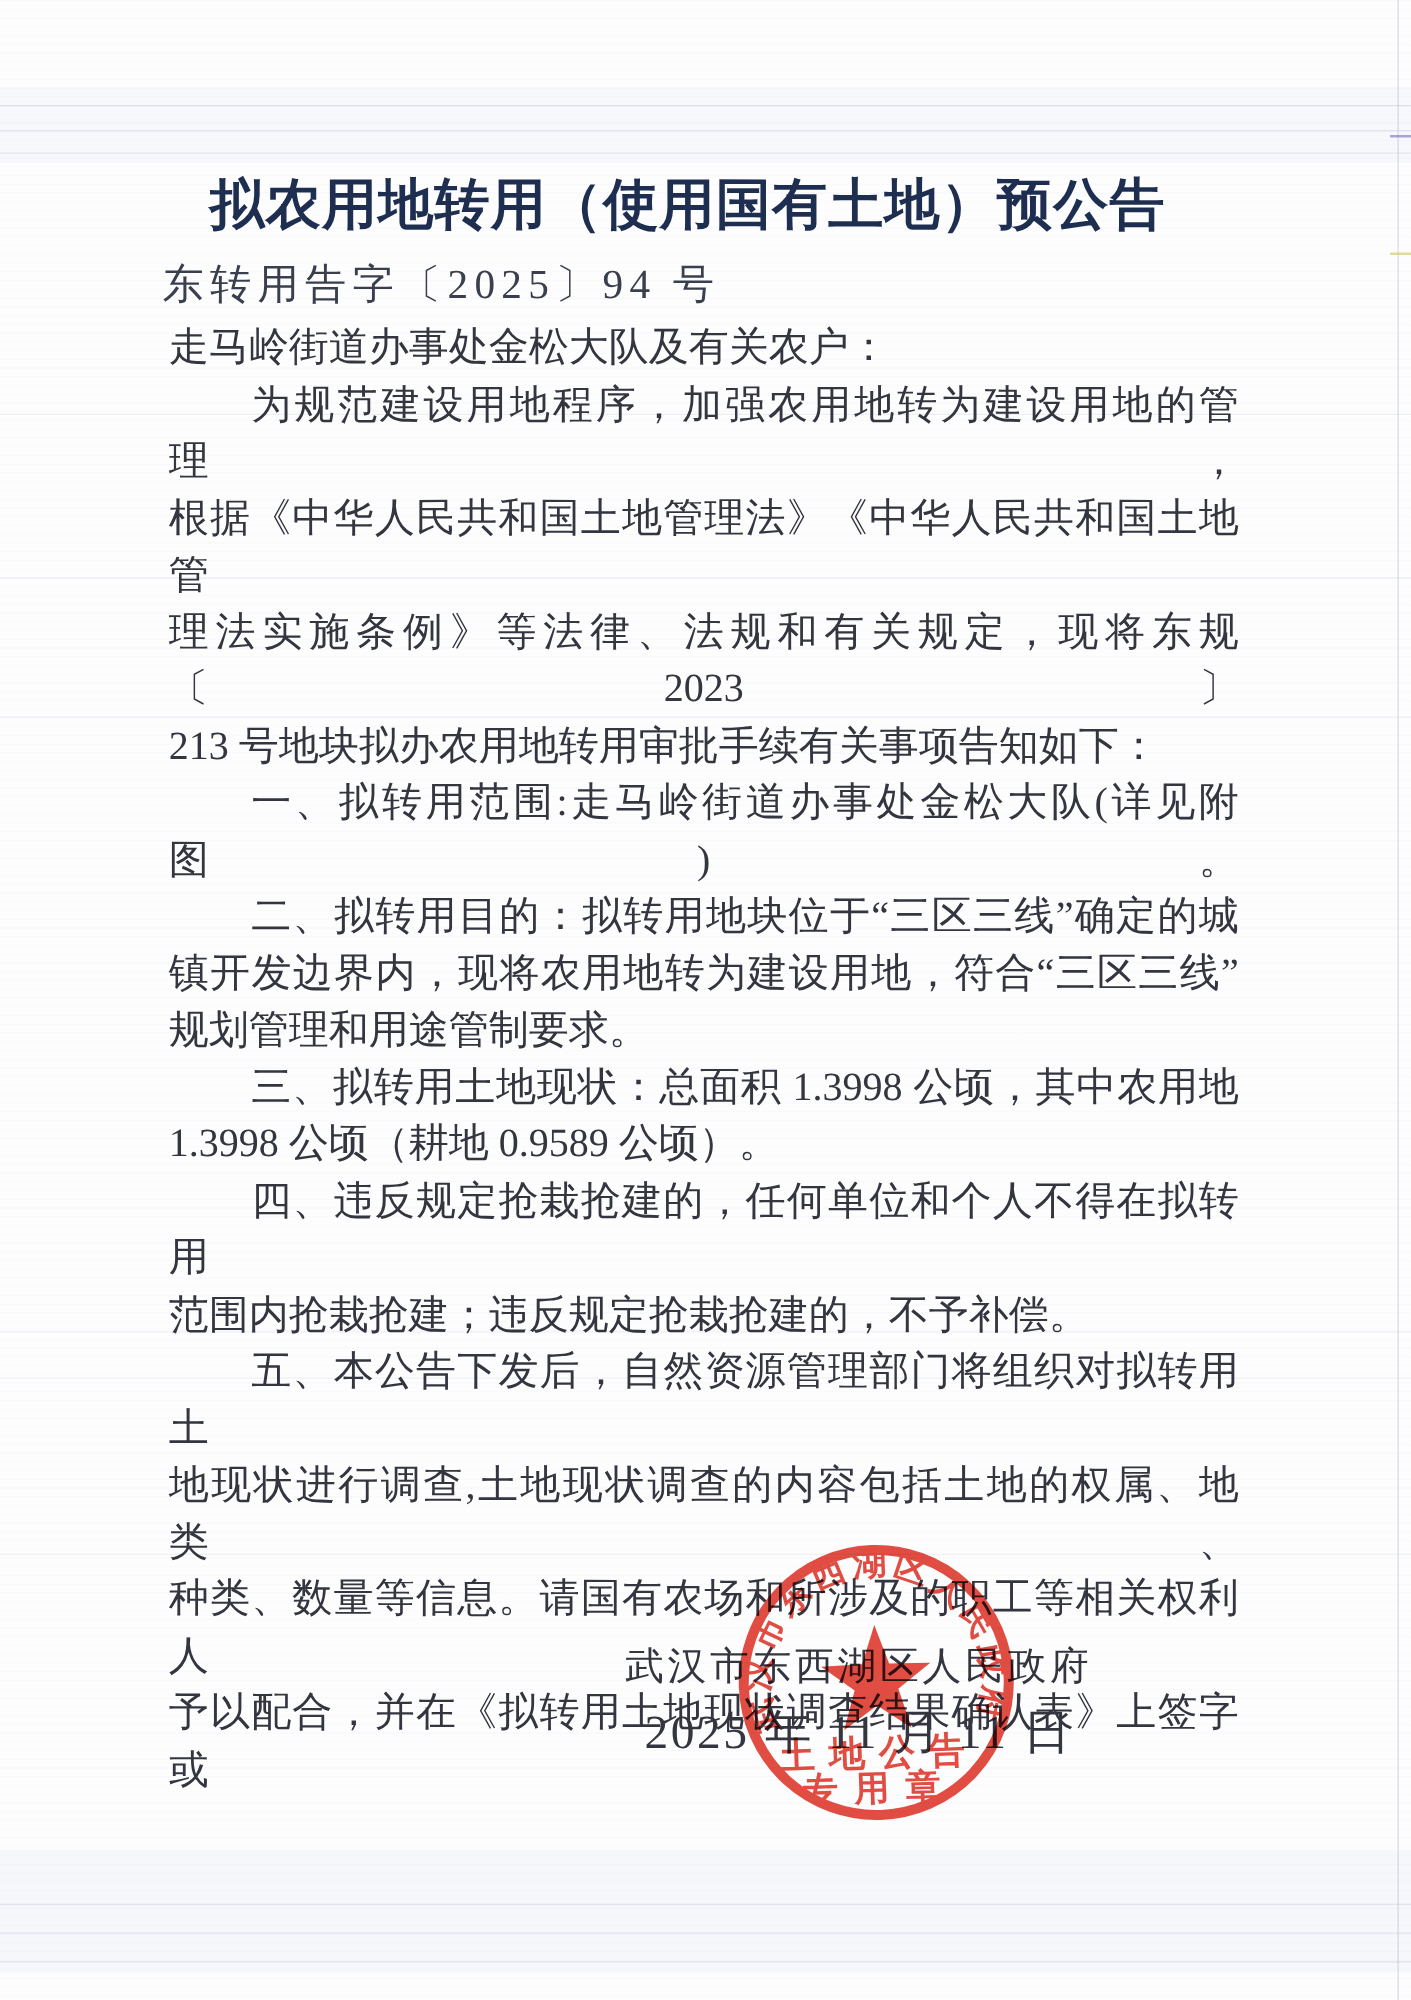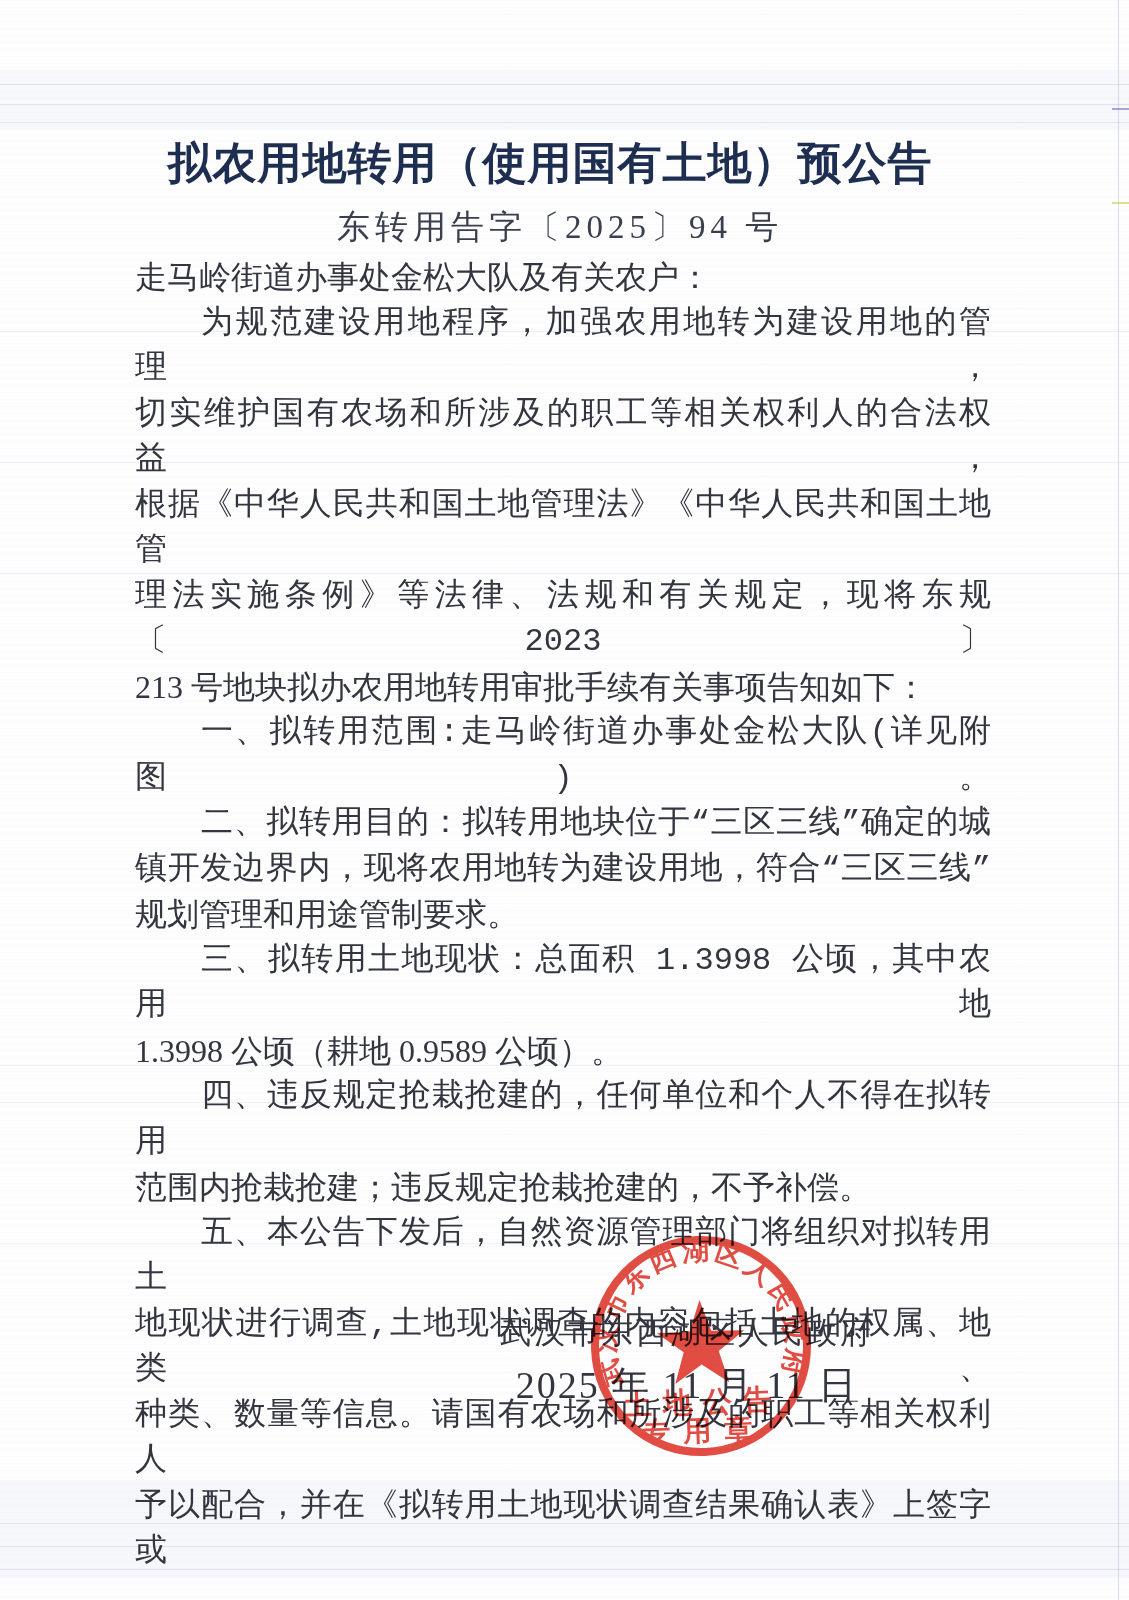--- a/index.html
+++ b/index.html
@@ -25,31 +25,30 @@
 
   .doc-title{
     position:absolute;left:120px;top:134px;width:860px;
     text-align:center;
     font-family:"Liberation Sans","DejaVu Sans",sans-serif;
     font-weight:700;font-size:44px;letter-spacing:1px;
     color:#1e2e50;
   }
   .doc-number{
     position:absolute;left:130px;top:205px;width:860px;
-    text-align:center;
     font-size:33px;letter-spacing:5px;
     color:#3a3f4d;
   }
   .body-block{
     position:absolute;left:135px;top:255px;width:856px;
     font-size:32px;line-height:45.5px;
     color:#33353f;
   }
   .line{display:block;white-space:nowrap;}
-  .line.just{white-space:normal;text-align:justify;text-align-last:justify;font-family:Liberation Mono, monospace;}
+  .line.just{white-space:normal;text-align:justify;text-align-last:justify;}
   .line.ind{text-indent:66px;}
 
   .signature{
     position:absolute;left:447px;top:1312px;width:480px;
     text-align:center;font-size:31px;letter-spacing:3px;color:#33353f;
   }
   .sign-date{
     position:absolute;left:447px;top:1360px;width:480px;
     text-align:center;font-size:38px;letter-spacing:2px;color:#33353f;
   }
@@ -89,21 +88,20 @@
     <div class="dash" style="left:1112px;top:108px;width:17px;background:rgba(130,115,195,0.65);"></div>
     <div class="dash" style="left:1112px;top:202px;width:17px;background:rgba(214,206,100,0.70);"></div>
   </div>
 
   <div class="doc-title">拟农用地转用（使用国有土地）预公告</div>
   <div class="doc-number">东转用告字〔2025〕94 号</div>
 
   <div class="body-block">
     <span class="line">走马岭街道办事处金松大队及有关农户：</span>
     <span class="line ind just">为规范建设用地程序，加强农用地转为建设用地的管理，</span>
-    <span class="line just">切实维护国有农场和所涉及的职工等相关权利人的合法权益，</span>
     <span class="line just">根据《中华人民共和国土地管理法》《中华人民共和国土地管</span>
     <span class="line just">理法实施条例》等法律、法规和有关规定，现将东规〔2023〕</span>
     <span class="line">213 号地块拟办农用地转用审批手续有关事项告知如下：</span>
     <span class="line ind just">一、拟转用范围:走马岭街道办事处金松大队(详见附图)。</span>
     <span class="line ind just">二、拟转用目的：拟转用地块位于“三区三线”确定的城</span>
     <span class="line just">镇开发边界内，现将农用地转为建设用地，符合“三区三线”</span>
     <span class="line">规划管理和用途管制要求。</span>
     <span class="line ind just">三、拟转用土地现状：总面积 1.3998 公顷，其中农用地</span>
     <span class="line">1.3998 公顷（耕地 0.9589 公顷）。</span>
     <span class="line ind just">四、违反规定抢栽抢建的，任何单位和个人不得在拟转用</span>

